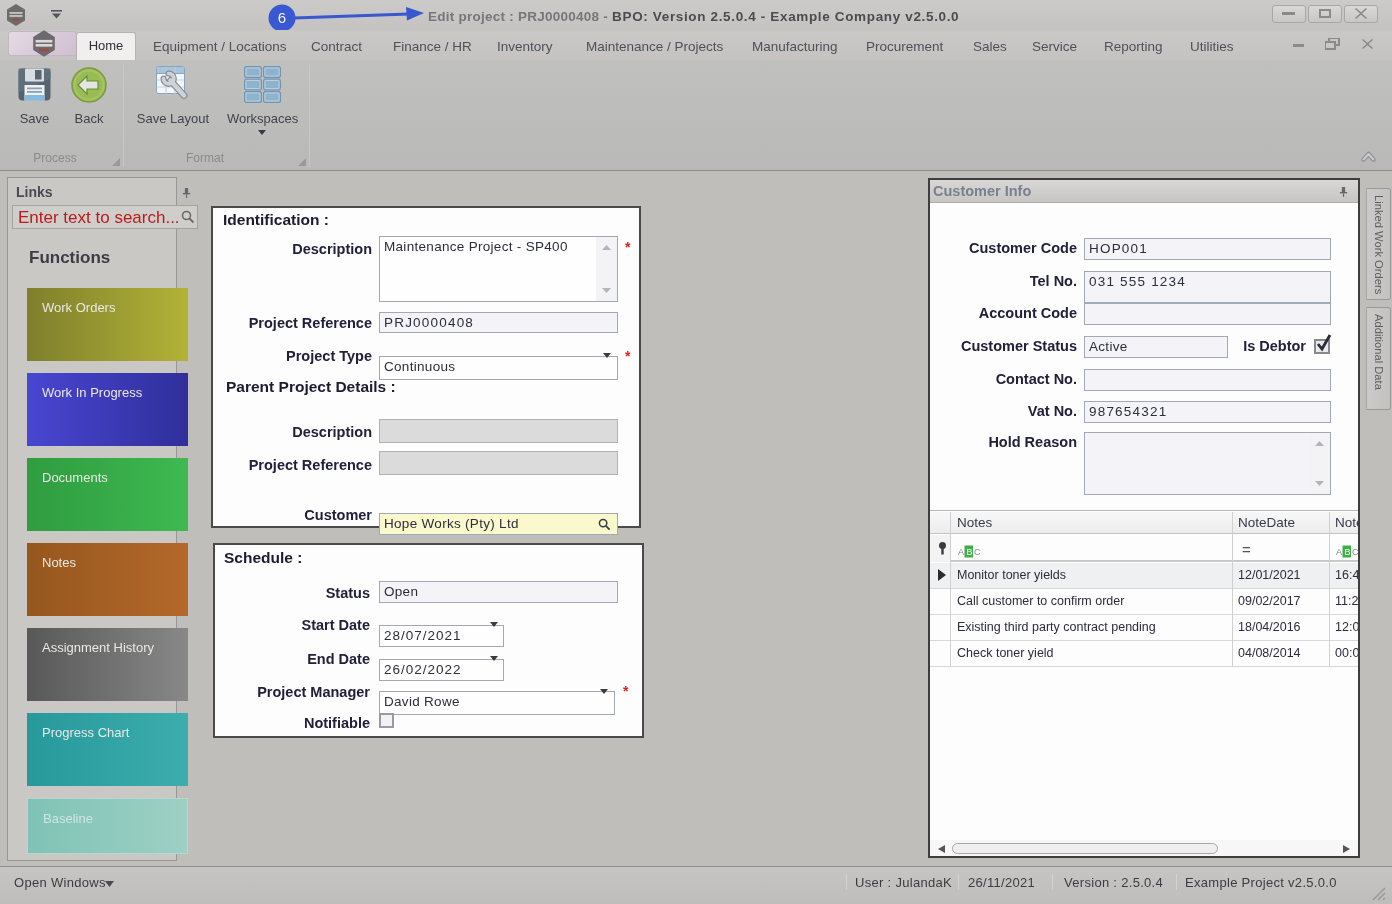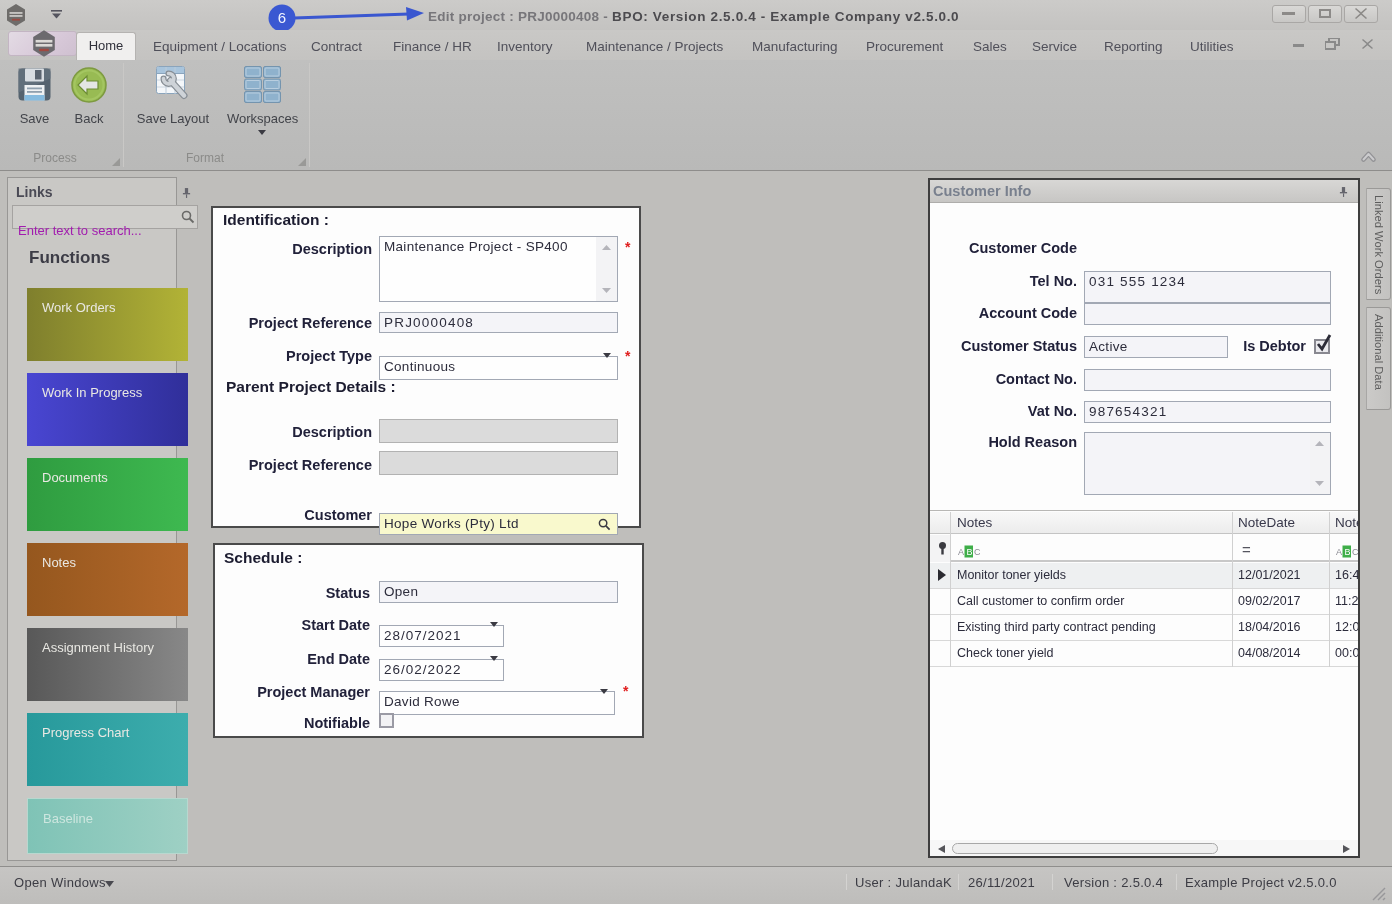--- a/index.html
+++ b/index.html
@@ -214,21 +214,21 @@
   <div id="content">
 
     <div id="linkspanel">
       <div style="position:absolute;left:8px;top:6px;font-size:14px;font-weight:bold;color:#4a4a55">Links</div>
       <svg class="abs" style="left:174px;top:10px" width="9" height="10" viewBox="0 0 10 11">
         <rect x="3.2" y="0" width="3.6" height="6" fill="#65656d"></rect>
         <rect x="1" y="5.5" width="8" height="1.5" fill="#65656d"></rect>
         <rect x="4.4" y="7" width="1.3" height="4" fill="#65656d"></rect>
       </svg>
       <div id="searchbox">
-        <div style="position:absolute;left:5px;top:17px;font-size:13px;color:#a21caf">Enter text to search...</div>
+        <div style="position:absolute;left:5px;top:2px;font-size:17px;color:#b91c1c">Enter text to search...</div>
         <svg class="abs" style="left:168px;top:4px" width="14" height="14" viewBox="0 0 14 14">
           <circle cx="5.5" cy="5.5" r="4" fill="none" stroke="#6a6a68" stroke-width="1.6"></circle>
           <line x1="8.5" y1="8.5" x2="12.5" y2="12.5" stroke="#6a6a68" stroke-width="1.8"></line>
         </svg>
       </div>
       <div style="position:absolute;left:21px;top:70px;font-size:17px;font-weight:bold;color:#3c3c46">Functions</div>
       <div class="tile" style="top:110px;background:linear-gradient(90deg,#7f7f2d,#b2b336)">
           <span>Work Orders</span>
         </div>
       <div class="tile" style="top:195px;background:linear-gradient(90deg,#4946d2,#302f9a)">
@@ -304,20 +304,21 @@
     </div>
 
     <div id="custpanel">
       <div id="custhead">Customer Info</div>
       <svg class="abs" style="left:409px;top:7px" width="9" height="10" viewBox="0 0 10 11">
         <rect x="3.2" y="0" width="3.6" height="6" fill="#65656d"></rect>
         <rect x="1" y="5.5" width="8" height="1.5" fill="#65656d"></rect>
         <rect x="4.4" y="7" width="1.3" height="4" fill="#65656d"></rect>
       </svg>
       <div class="flabel" style="left:0px;top:60px;width:147px">Customer Code</div>
+      <div class="finput" style="left:154px;top:58px;width:247px;height:22px;letter-spacing:1.2px">HOP001</div>
       <div class="flabel" style="left:0px;top:93px;width:147px">Tel No.</div>
       <div class="finput" style="left:154px;top:91px;width:247px;height:32px;letter-spacing:1.2px">031 555 1234</div>
       <div class="flabel" style="left:0px;top:125px;width:147px">Account Code</div>
       <div class="finput" style="left:154px;top:123px;width:247px;height:22px"></div>
       <div class="flabel" style="left:0px;top:158px;width:147px">Customer Status</div>
       <div class="finput" style="left:154px;top:156px;width:144px;height:22px">Active</div>
       <div class="flabel" style="left:282px;top:158px;width:94px">Is Debtor</div>
       <div class="abs" style="left:384px;top:159px;width:16px;height:15px;border:2px solid #888890;background:#eaeaee"></div>
       <svg class="abs" style="left:386px;top:152px" width="16" height="20" viewBox="0 0 16 20">
         <path d="M2 12 L6 17 L14 3" fill="none" stroke="#2c2c38" stroke-width="2.8"></path>

